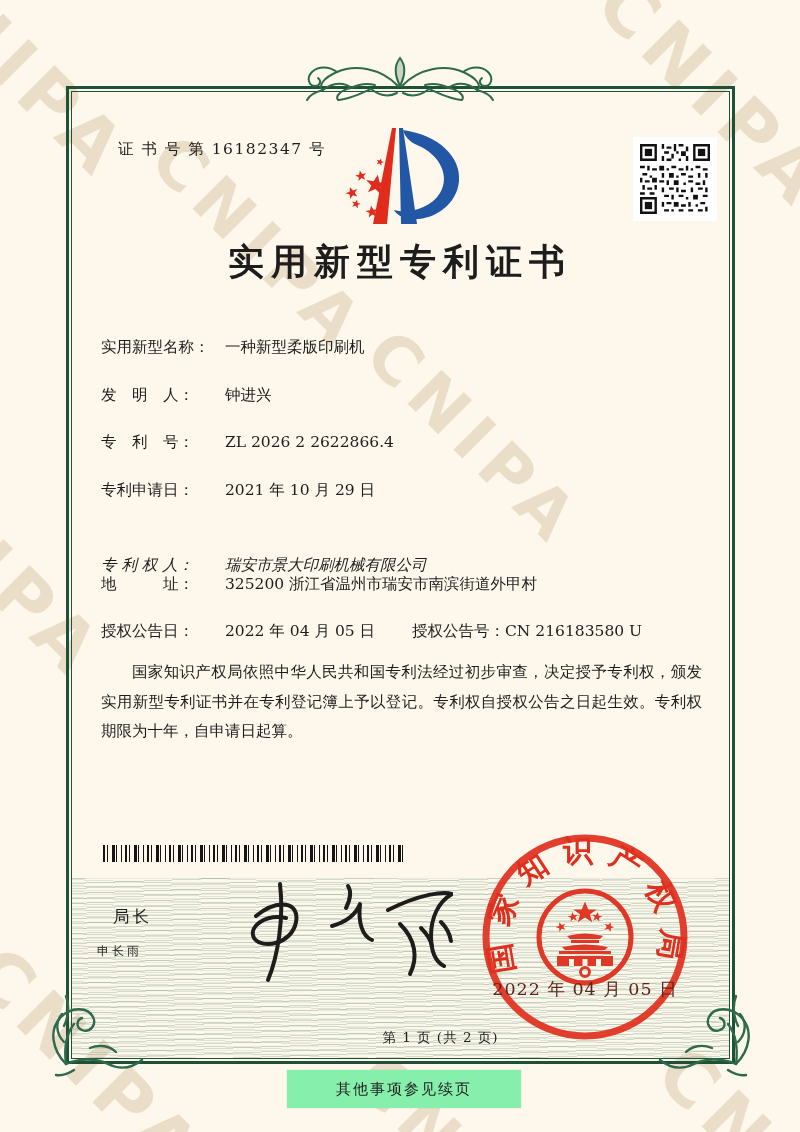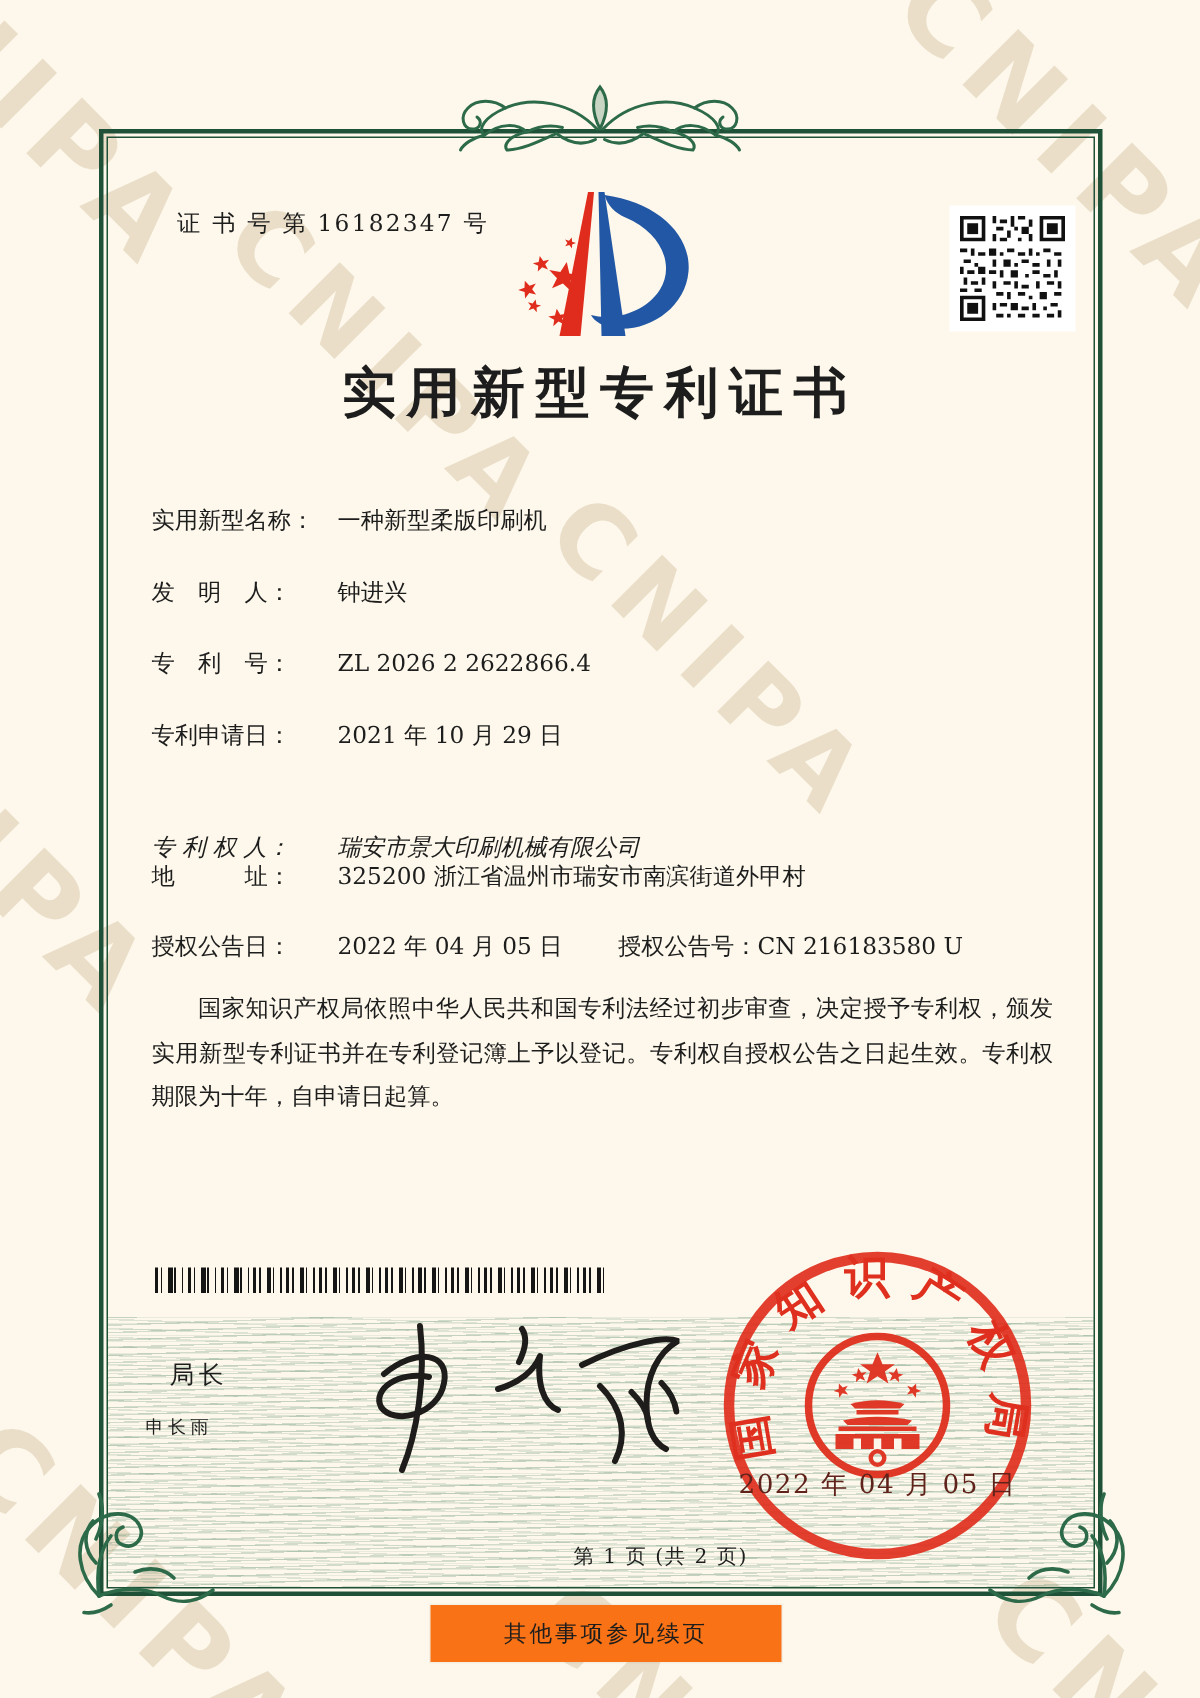--- a/index.html
+++ b/index.html
@@ -78,21 +78,21 @@
   .signer-title{position:absolute;left:113px;top:906px;font-size:16.5px;letter-spacing:3px;z-index:4;}
   .signer-name{position:absolute;left:97px;top:943px;font-size:12px;letter-spacing:3px;z-index:4;}
   .signature{position:absolute;left:228px;top:878px;z-index:4;}
   .seal{position:absolute;left:477px;top:829px;z-index:5;}
   .page-indicator{
     position:absolute;left:66px;top:1029px;width:669px;text-align:center;
     font-size:13.5px;z-index:4;letter-spacing:1px;padding-left:40px;
   }
   .continuation{
     position:absolute;left:287px;top:1070px;width:234px;height:38px;
-    background:#f97316;box-shadow:0 0 0 1px rgba(80,80,60,.05);
+    background:#86efac;box-shadow:0 0 0 1px rgba(80,80,60,.05);
     display:flex;align-items:center;justify-content:center;
     font-size:15px;letter-spacing:2px;z-index:4;
   }
 </style>
 </head>
 <body>
 
 <div class="page">
 
   <div class="wm" style="left:-60px;top:-70px;">CNIPA</div>

